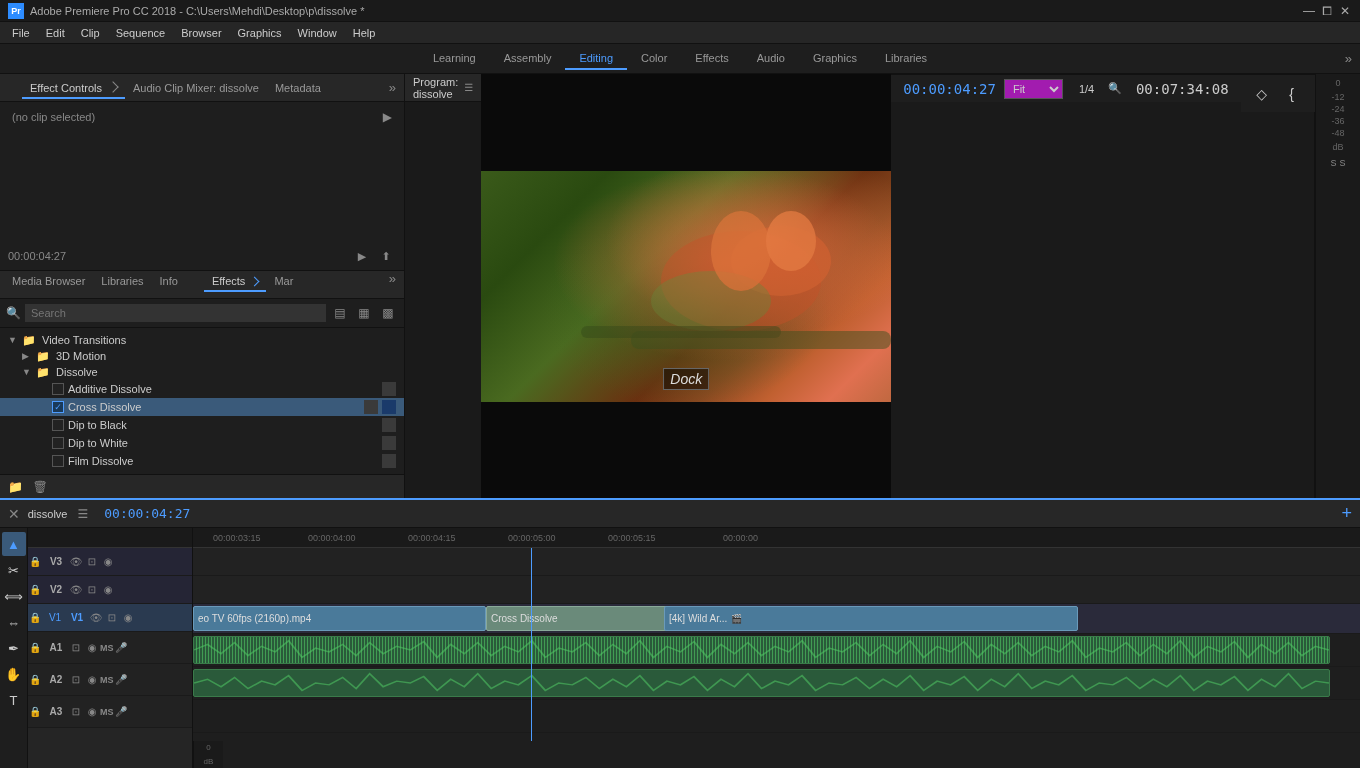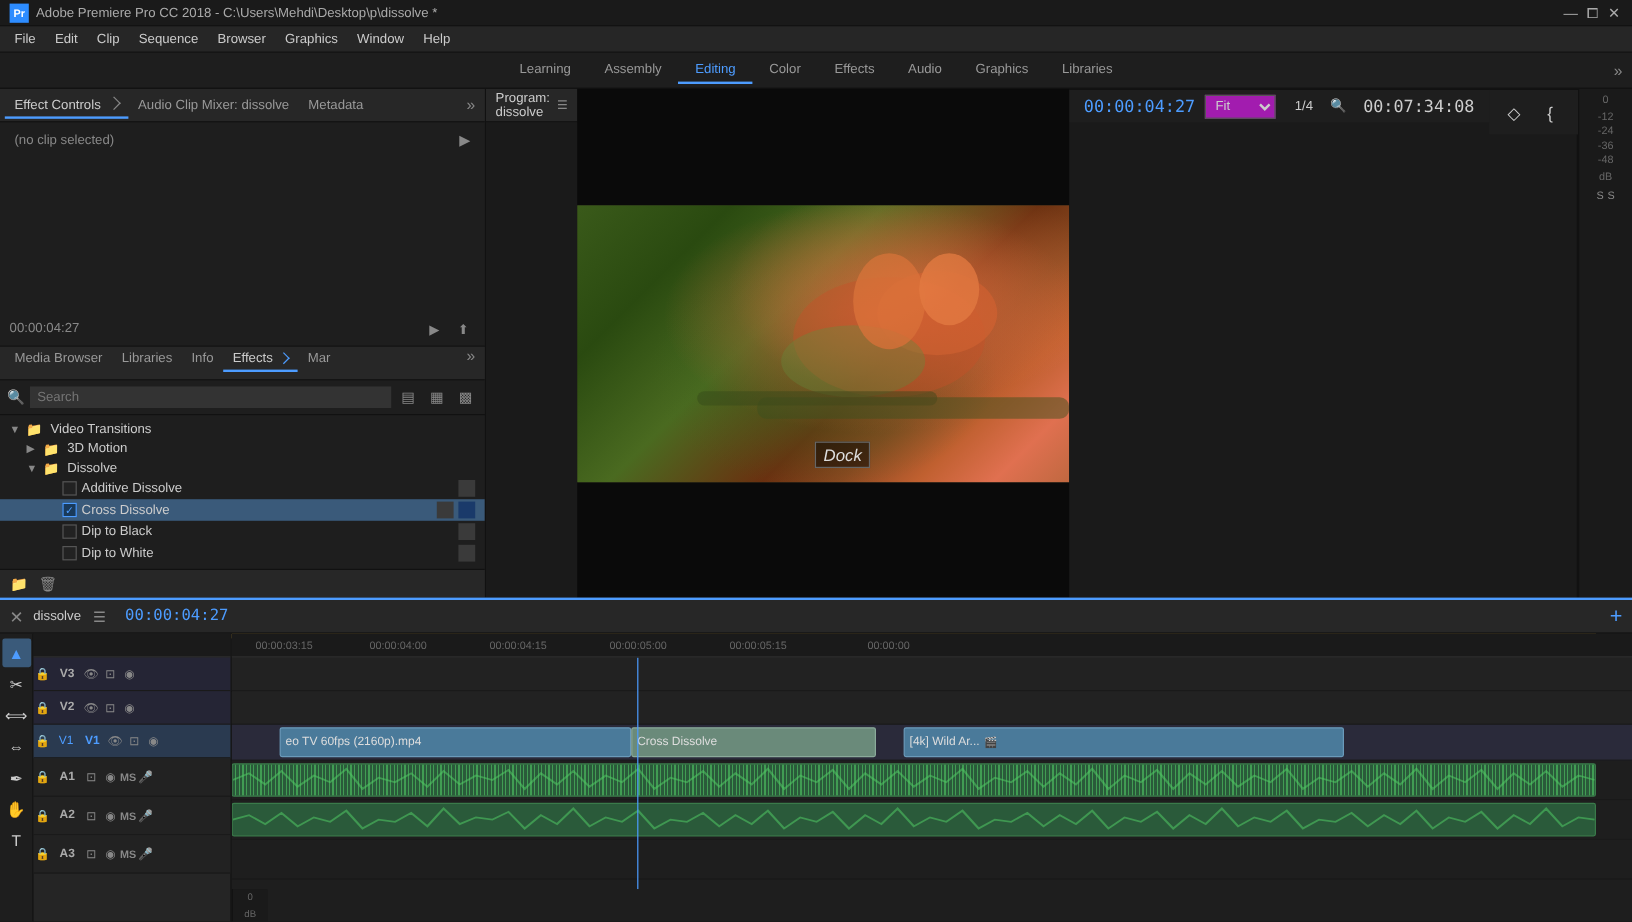--- a/index.html
+++ b/index.html
@@ -146,20 +146,21 @@
     }
     .panel-tab {
       padding: 4px 8px;
       font-size: 11px;
       color: #999;
       cursor: pointer;
       position: relative;
     }
     .panel-tab.active {
       color: #ccc;
+      margin-left: 18px;
     }
     .panel-tab.active::after {
       content: '';
       position: absolute;
       bottom: -1px;
       left: 0;
       right: 0;
       height: 2px;
       background: #4d9cff;
     }
@@ -383,21 +384,20 @@
       position: absolute;
       bottom: 12px;
       left: 50%;
       transform: translateX(-50%);
       background: rgba(0,0,0,0.5);
       border: 1px solid #666;
       padding: 2px 6px;
       font-size: 14px;
       color: #ddd;
       font-style: italic;
-      margin-left: 16px;
     }
     #program-timecode-bar {
       height: 28px;
       background: #1e1e1e;
       display: flex;
       align-items: center;
       padding: 0 12px;
       gap: 8px;
       border-top: 1px solid #111;
     }
@@ -608,21 +608,20 @@
       position: absolute;
       top: 2px;
       bottom: 2px;
       border-radius: 2px;
       display: flex;
       align-items: center;
       padding: 0 4px;
       font-size: 10px;
       overflow: hidden;
       cursor: pointer;
-      margin-left: 40px;
     }
     .clip-video {
       background: #4a7a9a;
       border: 1px solid #6a9aba;
       color: #ddd;
     }
     .clip-transition {
       background: #6a8a7a;
       border: 1px solid #8aaa9a;
       color: #ddd;
@@ -889,20 +888,26 @@
           <div class="tree-badge"></div>
         </div>
 
         <div class="tree-item" style="padding-left:38px;">
           <span class="arrow" style="width:14px;"></span>
           <div class="effect-checkbox"></div>
           <span class="tree-label">Dip to White</span>
           <div class="tree-badge"></div>
         </div>
 
+        <div class="tree-item" style="padding-left:38px;">
+          <span class="arrow" style="width:14px;"></span>
+          <div class="effect-checkbox"></div>
+          <span class="tree-label">Film Dissolve</span>
+          <div class="tree-badge"></div>
+        </div>
 
       </div>
       <div id="effects-bottom-bar">
         <div class="effects-tool-btn">📁</div>
         <div class="effects-tool-btn">🗑</div>
       </div>
     </div>
   </div>
 
   <div id="center-panel">
@@ -1093,21 +1098,21 @@
         <div class="track-lane video" style="height:30px;background:#2a2a3a;">
 
           <div class="clip-block clip-video" style="left:0;width:293px;">
             <span>eo TV 60fps (2160p).mp4</span>
           </div>
 
           <div class="clip-block clip-transition" style="left:293px;width:204px;">
             <span>Cross Dissolve</span>
           </div>
 
-          <div class="clip-block clip-video" style="left:520px;width:367px;">
+          <div class="clip-block clip-video" style="left:471px;width:414px;">
             <span>[4k] Wild Ar...</span>
 
             <span style="margin-left:4px;font-size:9px;color:#aaa;">🎬</span>
           </div>
         </div>
 
         <div class="track-lane audio" style="height:33px;">
           <div style="position:absolute;left:0;right:30px;top:2px;bottom:2px;background:#2a5a3a;border:1px solid #3a7a4a;border-radius:2px;overflow:hidden;">
             <div class="waveform-visual"></div>
 

